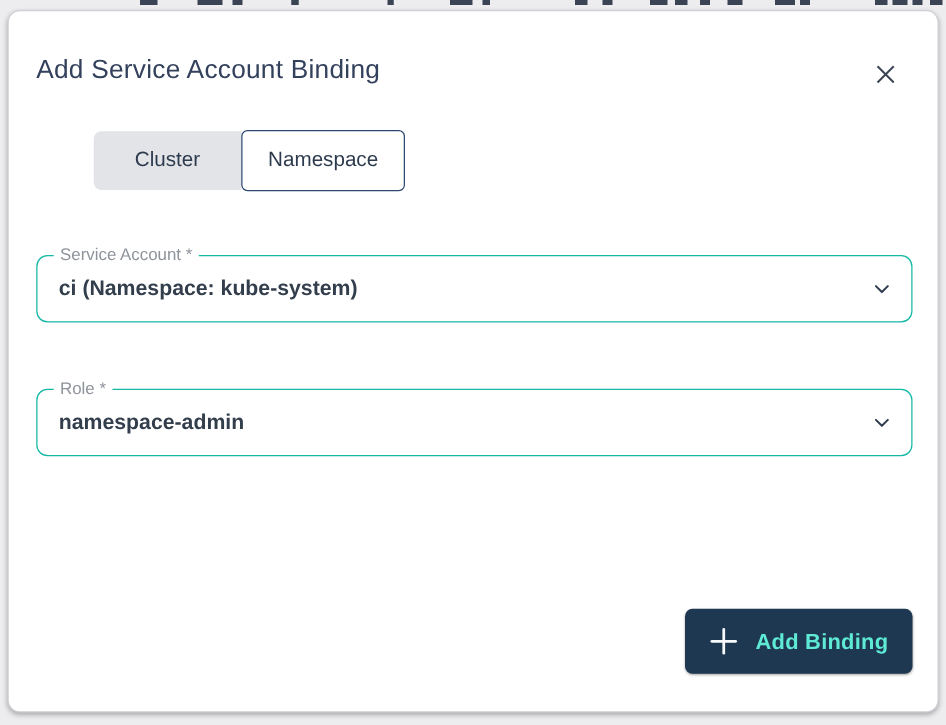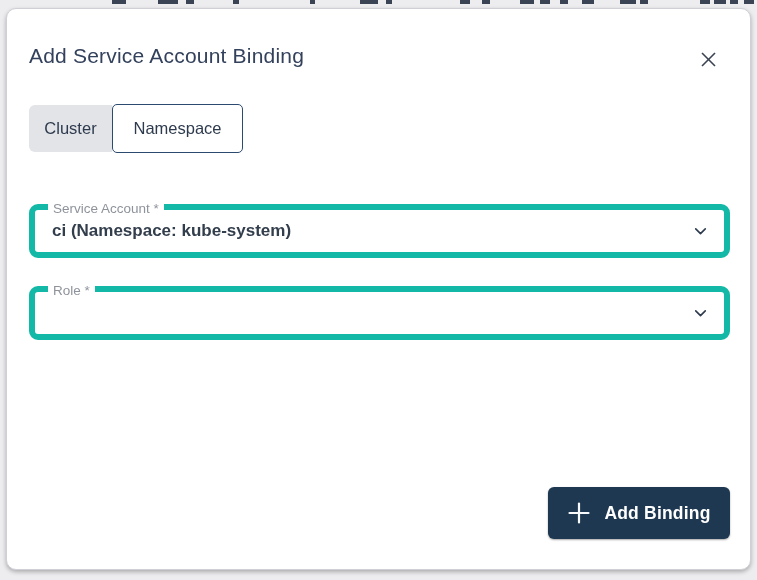--- a/index.html
+++ b/index.html
@@ -30,32 +30,32 @@
     position:absolute; top:37px; right:29px; width:26px; height:26px;
     background:none; border:none; cursor:pointer;
     display:flex; align-items:center; justify-content:center;
   }
 
   .tab-group { position:absolute; left:22px; top:95px; display:flex; align-items:center; }
   .tab {
     height:47px; display:flex; align-items:center; justify-content:center;
     font-size:16.5px; color:#2e3b4e; cursor:pointer;
   }
-  .tab-cluster { width:83px; background:#e3e4e8; border-radius:6px 0 0 6px; }
+  .tab-cluster { width:118px; background:#e3e4e8; border-radius:6px 0 0 6px;margin-left:46px; }
   .tab-namespace {
     width:131px; height:49px; background:#ffffff;
     border:1px solid #2c4a70; border-radius:5px;
   }
 
   .field {
     position:absolute; left:22px; width:701px; height:54px;
-    border:6px solid #14b8a6; border-radius:9px; background:#fff; cursor:pointer;
+    border:1px solid #14b8a6; border-radius:9px; background:#fff; cursor:pointer;
   }
   .field-sa   { top:195px; }
-  .field-role { top:277px; }
+  .field-role { top:302px; }
   .field-ns   { top:370px; }
 
   .field-label {
     position:absolute; top:-9px; left:13px; background:#ffffff; padding:0 5px;
     font-size:13.5px; color:#8e939b; white-space:nowrap;
   }
   .field-value {
     position:absolute; left:17px; top:50%; transform:translateY(-50%);
     font-size:17px; color:#333e4d;font-weight:bold;
   }
@@ -65,21 +65,21 @@
   }
 
   .field.focused { border:2px solid #16395e; }
   .field.focused .field-label { color:#2a6bb5; top:-10px; }
   .field.focused .req { color:#7aa9dc; }
 
   .add-binding-btn {
     position:absolute; left:541px; top:478px; width:182px; height:52px;
     background:#1d3850; border:none; border-radius:6px; cursor:pointer;
     display:flex; align-items:center; justify-content:center; gap:13px;
-    color:#ffffff; font-family:"Liberation Sans", sans-serif;
+    color:#5eead4; font-family:"Liberation Sans", sans-serif;
     font-size:17.5px; font-weight:bold; letter-spacing:0.2px;
     box-shadow:0 1px 2px rgba(0,0,0,0.35);
   }
   .plus-icon { display:flex; align-items:center; }
 </style>
 </head>
 <body>
 
 <div class="page">
 
@@ -130,20 +130,21 @@
       <span class="field-value">ci (Namespace: kube-system)</span>
       <span class="chevron">
         <svg width="17" height="17" viewBox="0 0 16 16" fill="none">
           <polyline points="3.5,6 8,10.5 12.5,6" stroke="#2e3b4e" stroke-width="1.5" stroke-linecap="round" stroke-linejoin="round"></polyline>
         </svg>
       </span>
     </div>
 
     <div class="field field-role">
       <span class="field-label"><span>Role</span> <span class="req">*</span></span>
+      <span class="field-value">namespace-admin</span>
       <span class="chevron">
         <svg width="17" height="17" viewBox="0 0 16 16" fill="none">
           <polyline points="3.5,6 8,10.5 12.5,6" stroke="#2e3b4e" stroke-width="1.5" stroke-linecap="round" stroke-linejoin="round"></polyline>
         </svg>
       </span>
     </div>
 
 
     <button class="add-binding-btn">
       <span class="plus-icon">

